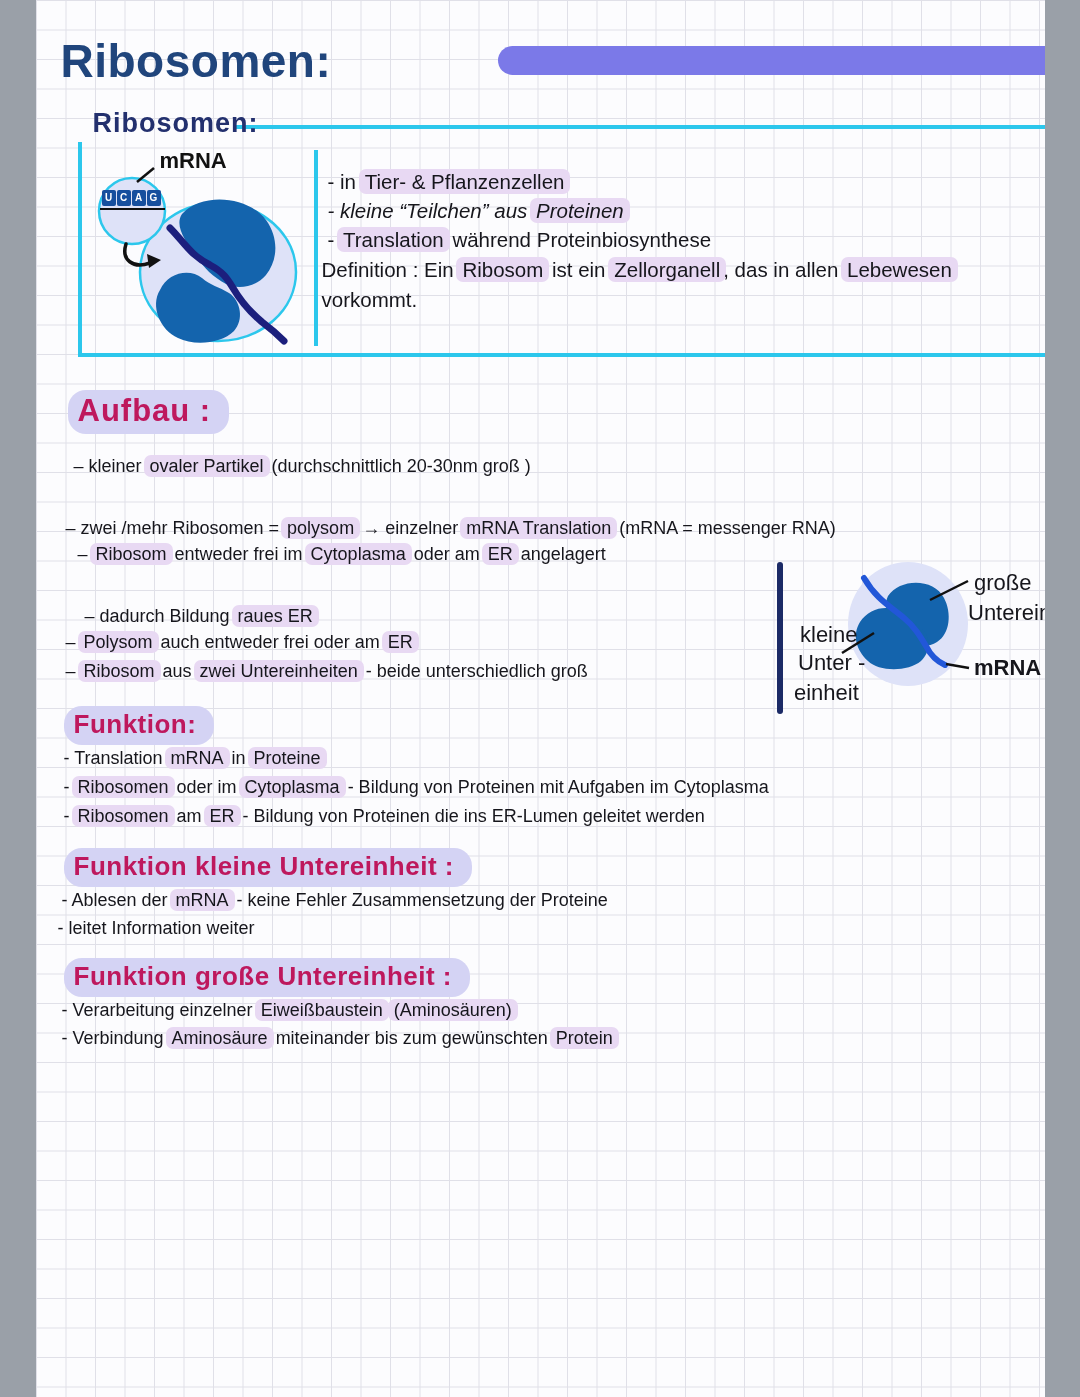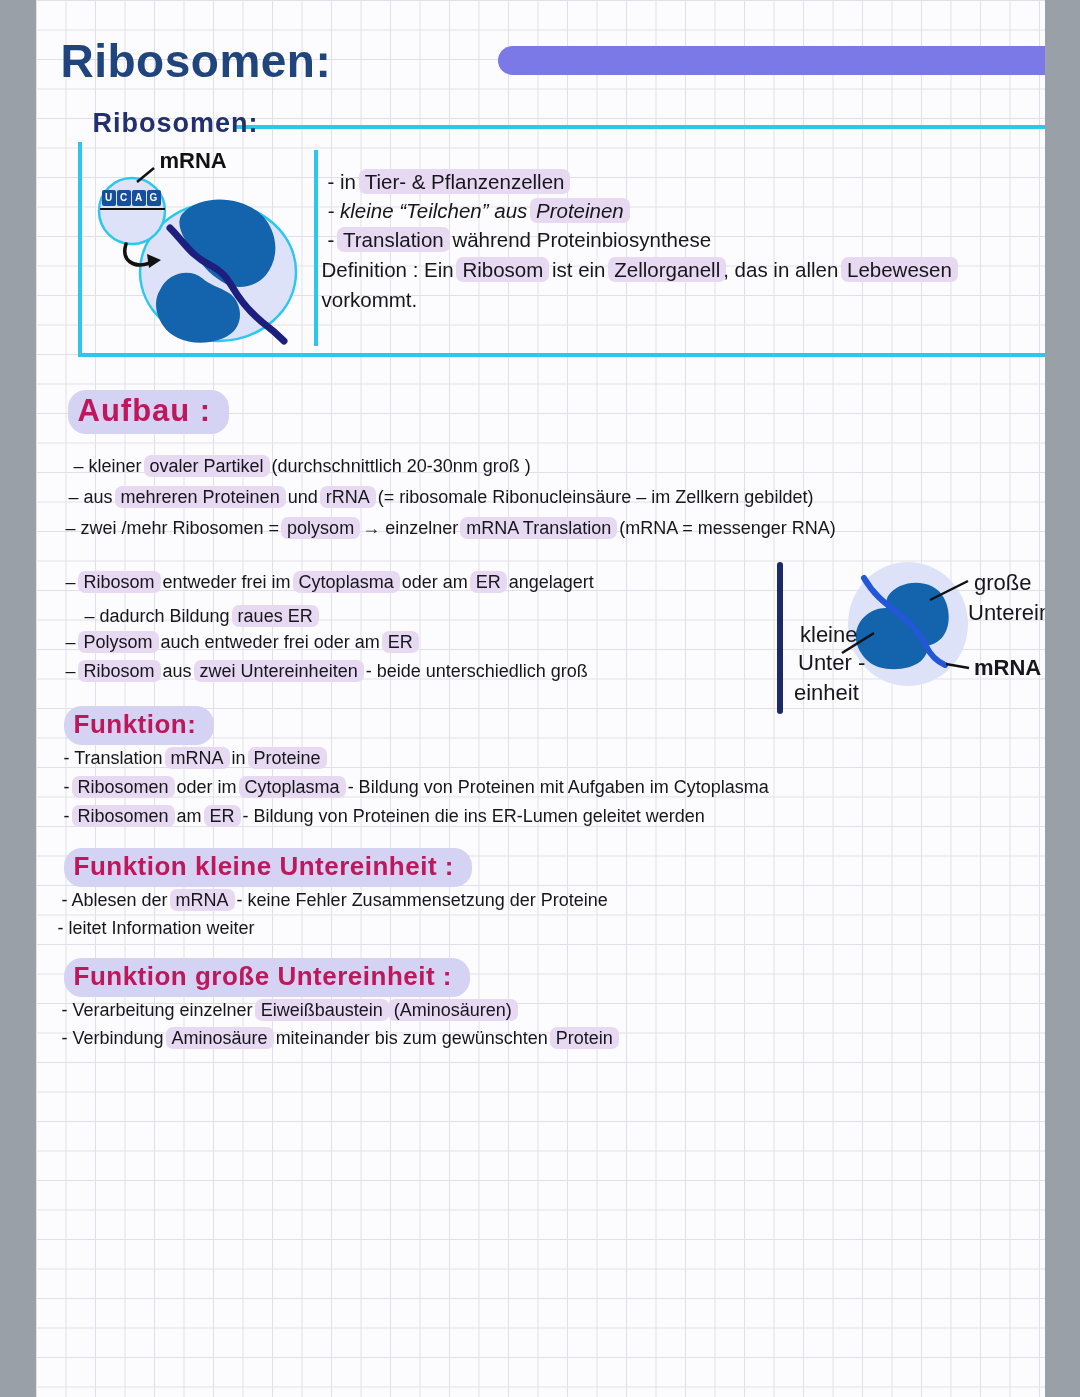--- a/index.html
+++ b/index.html
@@ -97,24 +97,23 @@
   <div class="abs hand note-line nowrap" style="left:292px;top:170px;"><span>- in </span><span class="hl">Tier- &amp; Pflanzenzellen</span></div>
   <div class="abs hand note-line nowrap" style="left:292px;top:199px;font-style:italic;"><span>- kleine “Teilchen” aus </span><span class="hl">Proteinen</span></div>
   <div class="abs hand note-line nowrap" style="left:292px;top:228px;"><span>- </span><span class="hl">Translation</span><span> während Proteinbiosynthese</span></div>
   <div class="abs hand note-line nowrap" style="left:286px;top:258px;"><span>Definition : Ein </span><span class="hl">Ribosom</span><span> ist ein </span><span class="hl">Zellorganell</span><span>, das in allen </span><span class="hl">Lebewesen</span></div>
   <div class="abs hand note-line nowrap" style="left:286px;top:288px;"><span>vorkommt.</span></div>
 
   <div class="abs nowrap" style="left:32px;top:390px;">
     <span class="pill h1">Aufbau :</span>
   </div>
   <div class="abs hand body-line nowrap" style="left:38px;top:456px;"><span>– kleiner </span><span class="hl">ovaler Partikel</span><span> (durchschnittlich 20-30nm groß )</span></div>
-  <div class="abs hand body-line nowrap" style="left:33px;top:487px;"><span>– aus </span><span class="hl">mehreren Proteinen</span><span> und </span><span class="hl">rRNA</span><span> (= ribosomale Ribonucleinsäure – im Zellkern gebildet)</span></div>
   <div class="abs hand body-line nowrap" style="left:30px;top:518px;"><span>– zwei /mehr Ribosomen = </span><span class="hl">polysom</span><span> → einzelner </span><span class="hl">mRNA Translation</span><span> (mRNA = messenger RNA)</span></div>
 
-  <div class="abs hand body-line nowrap" style="left:30px;top:572px;"><span>– </span><span class="hl">Ribosom</span><span> entweder frei im </span><span class="hl">Cytoplasma</span><span> oder am </span><span class="hl">ER</span><span> angelagert</span></div>
+  <div class="abs hand body-line nowrap" style="left:30px;top:544px;padding-left:12px;"><span>– </span><span class="hl">Ribosom</span><span> entweder frei im </span><span class="hl">Cytoplasma</span><span> oder am </span><span class="hl">ER</span><span> angelagert</span></div>
   <div class="abs hand body-line nowrap" style="left:30px;top:606px;padding-left:19px;"><span>– dadurch Bildung </span><span class="hl">raues ER</span></div>
   <div class="abs hand body-line nowrap" style="left:30px;top:632px;"><span>– </span><span class="hl">Polysom</span><span> auch entweder frei oder am </span><span class="hl">ER</span></div>
   <div class="abs hand body-line nowrap" style="left:30px;top:661px;"><span>– </span><span class="hl">Ribosom</span><span> aus </span><span class="hl">zwei Untereinheiten</span><span> - beide unterschiedlich groß</span></div>
 
   <div class="abs" style="left:741px;top:562px;width:6px;height:152px;background:#1b2a66;border-radius:3px;"></div>
 
   <svg class="abs" style="left:748px;top:556px;" width="332" height="168" viewBox="0 0 332 168">
     <ellipse cx="124" cy="68" rx="60" ry="62" fill="#dee2f8"></ellipse>
 
     <path d="M 104,40 C 116,22 150,22 160,42 C 168,57 166,78 153,86 C 142,93 128,90 120,81 C 110,70 97,55 104,40 Z" fill="#1464ad"></path>

